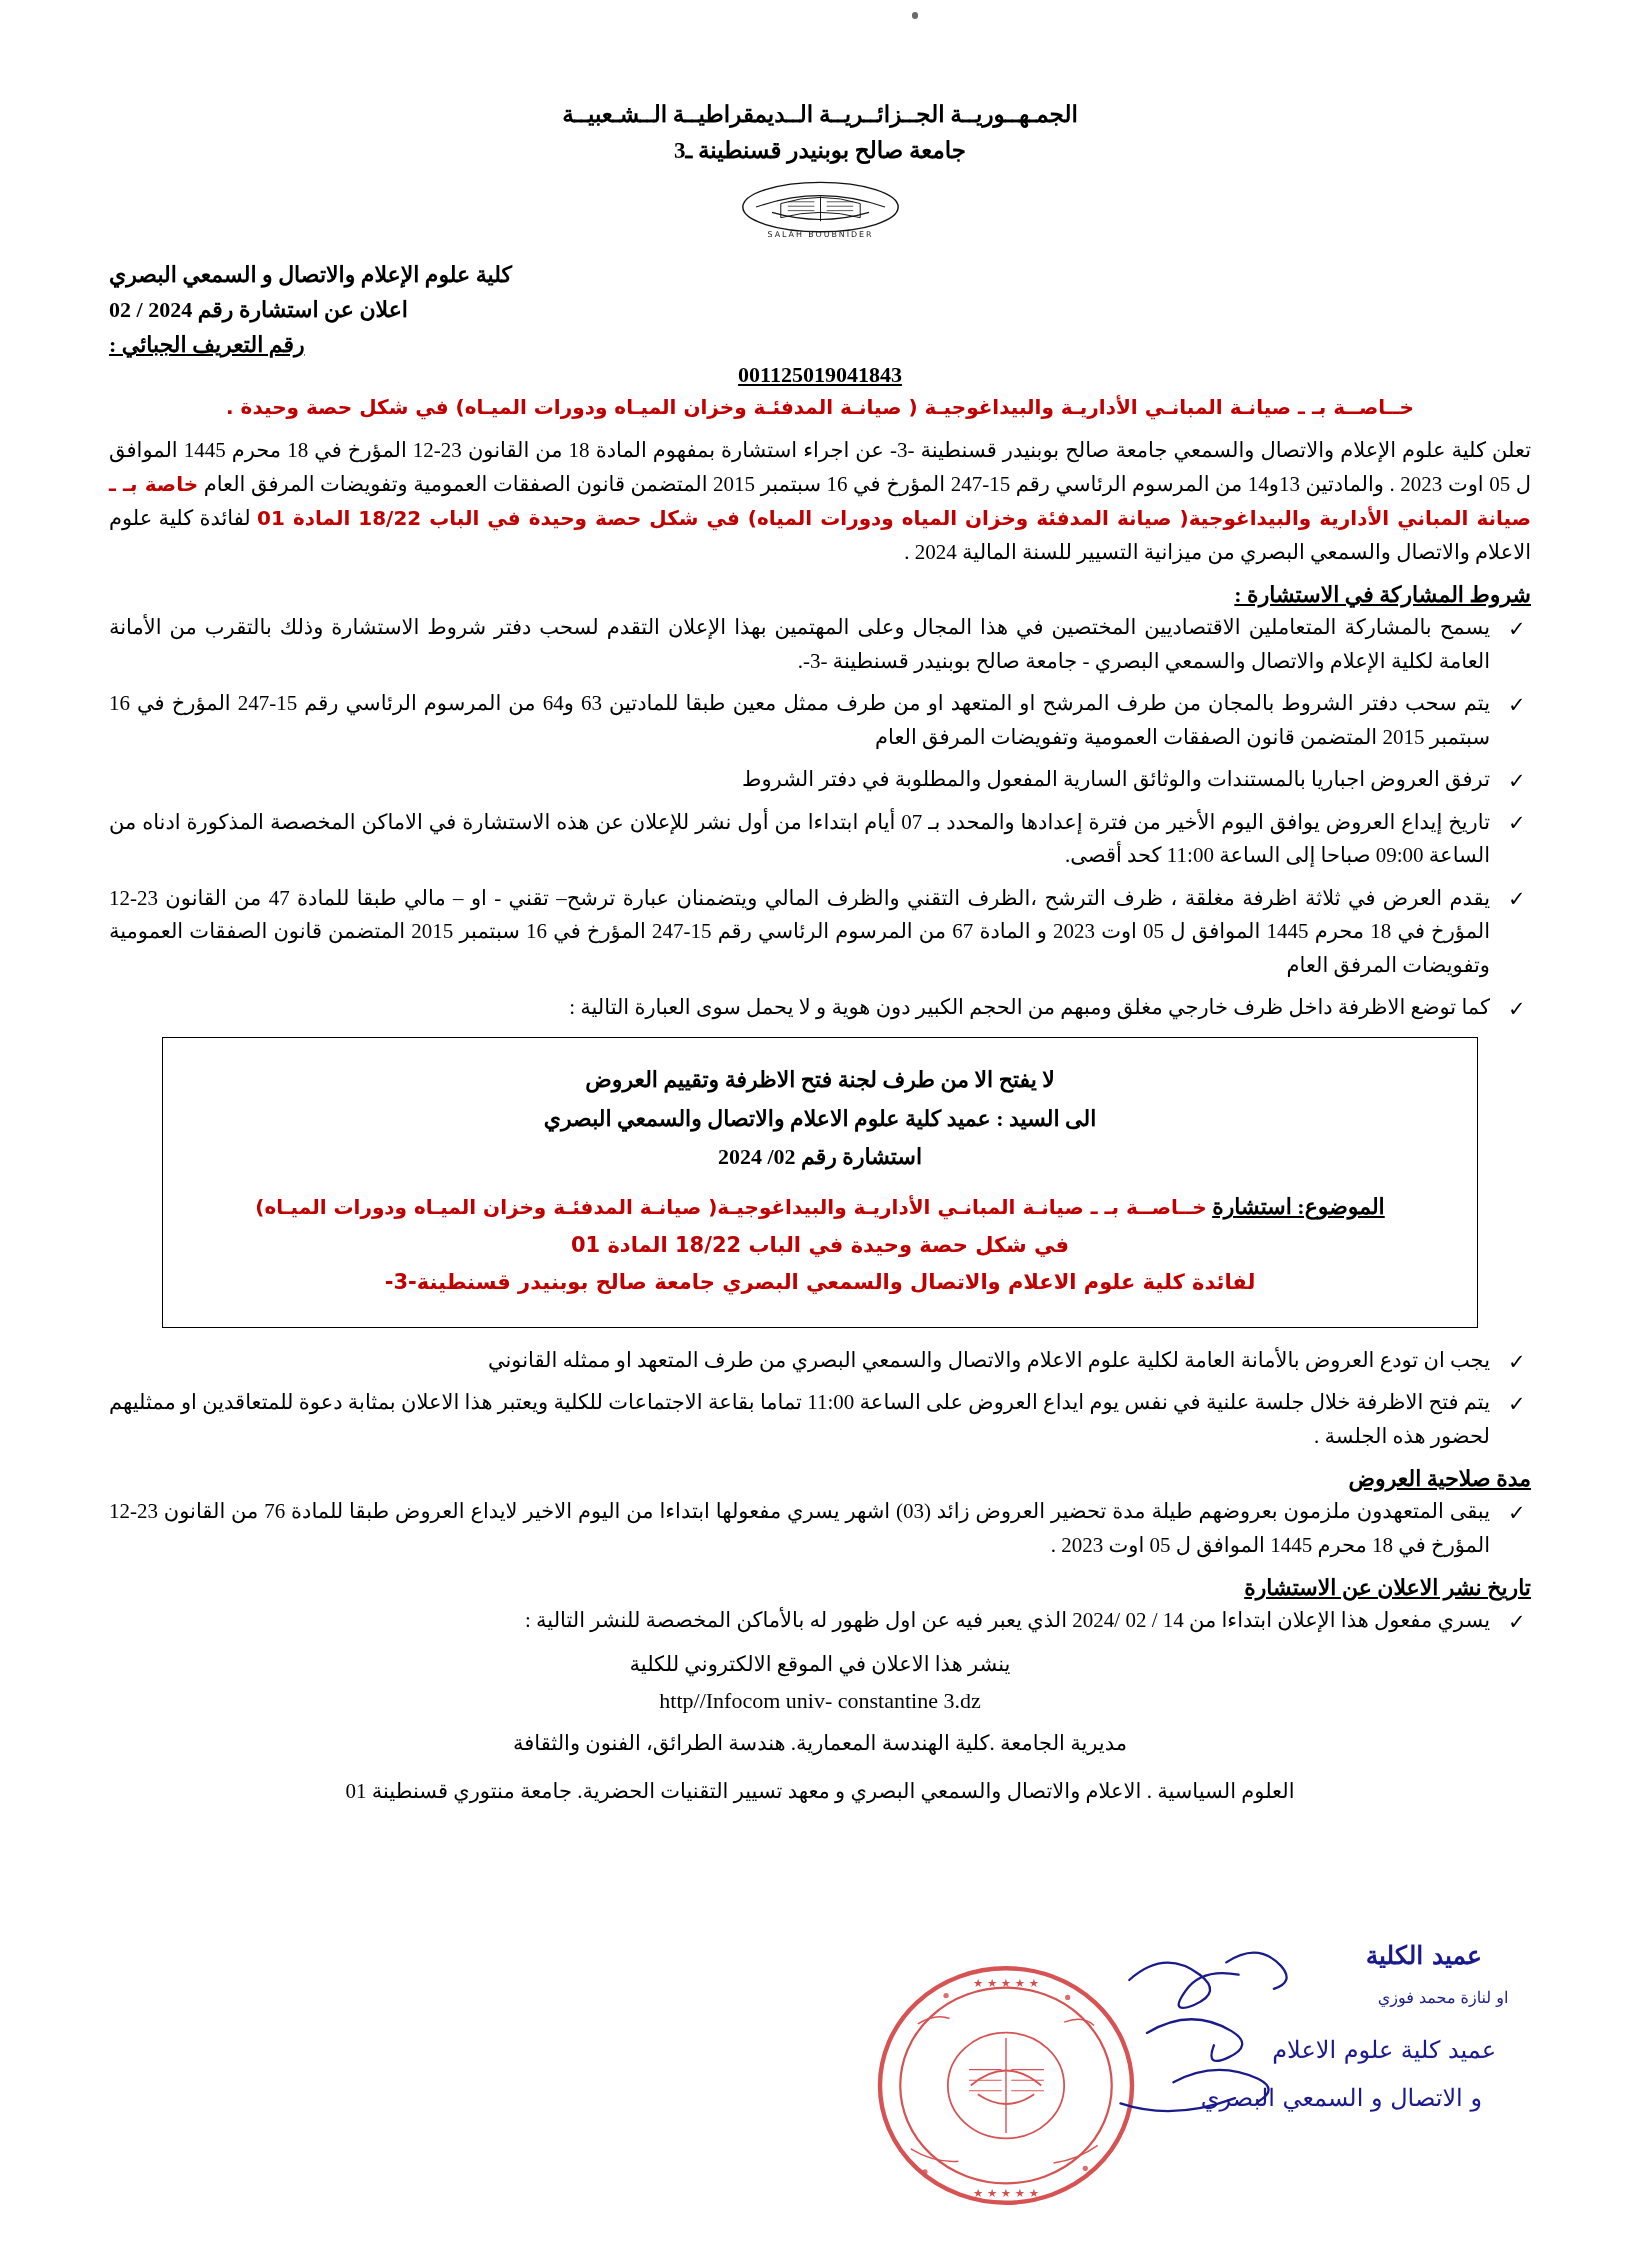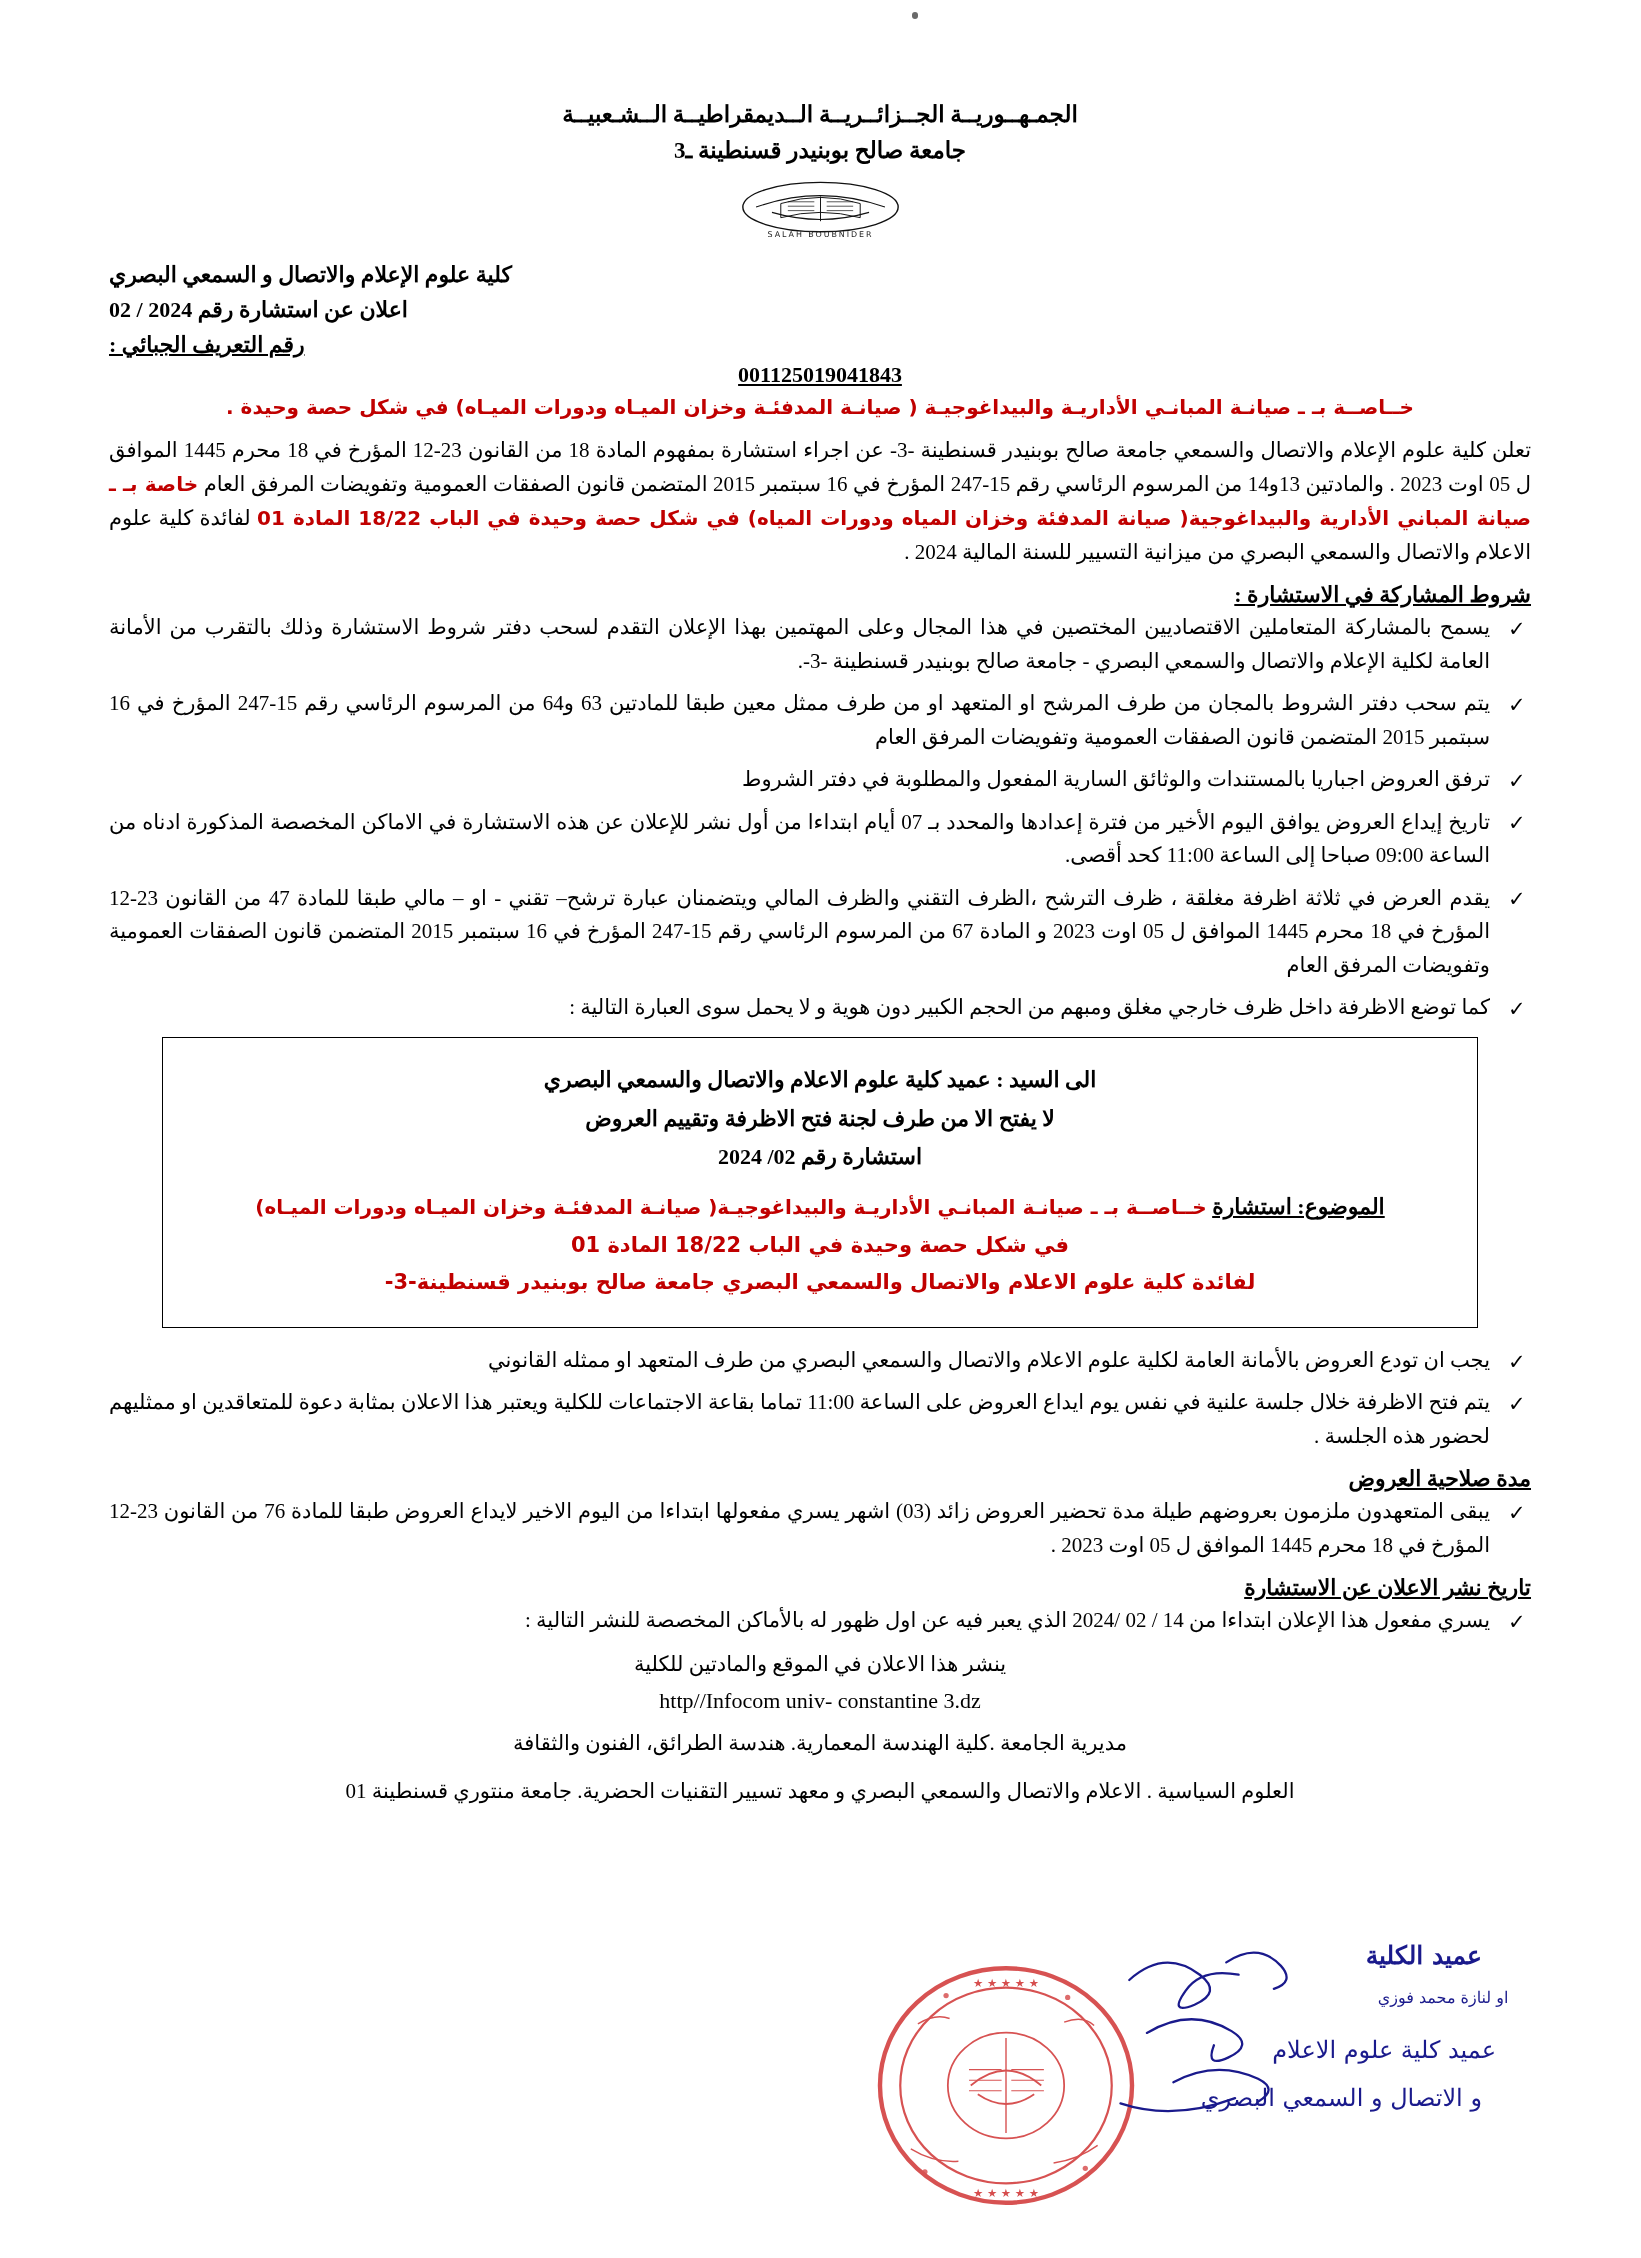--- a/index.html
+++ b/index.html
@@ -287,22 +287,22 @@
     <ul class="checks">
       <li><span class="tick">✓</span><span>يسمح بالمشاركة المتعاملين الاقتصاديين المختصين في هذا المجال وعلى المهتمين بهذا الإعلان التقدم لسحب دفتر شروط الاستشارة وذلك بالتقرب من الأمانة العامة لكلية الإعلام والاتصال والسمعي البصري  - جامعة صالح بوبنيدر قسنطينة -3-.</span></li>
       <li><span class="tick">✓</span><span>يتم سحب دفتر الشروط بالمجان من طرف المرشح او المتعهد او من طرف ممثل معين  طبقا للمادتين 63 و64  من المرسوم الرئاسي رقم 15-247 المؤرخ في 16 سبتمبر 2015 المتضمن قانون الصفقات العمومية وتفويضات المرفق العام</span></li>
       <li><span class="tick">✓</span><span>ترفق العروض اجباريا بالمستندات والوثائق السارية المفعول والمطلوبة في دفتر الشروط</span></li>
       <li><span class="tick">✓</span><span>تاريخ إيداع العروض يوافق اليوم الأخير من فترة إعدادها والمحدد بـ 07 أيام  ابتداءا من أول نشر للإعلان عن هذه الاستشارة  في الاماكن المخصصة المذكورة ادناه من الساعة 09:00 صباحا إلى الساعة 11:00 كحد أقصى.</span></li>
       <li><span class="tick">✓</span><span>يقدم العرض في ثلاثة اظرفة مغلقة  ، ظرف الترشح ،الظرف التقني والظرف المالي ويتضمنان عبارة ترشح– تقني - او – مالي طبقا للمادة 47 من القانون 23-12 المؤرخ في 18 محرم 1445 الموافق ل 05 اوت 2023 و المادة 67 من المرسوم الرئاسي رقم 15-247 المؤرخ في 16 سبتمبر 2015 المتضمن قانون الصفقات العمومية وتفويضات المرفق العام</span></li>
       <li><span class="tick">✓</span><span>كما توضع الاظرفة داخل ظرف خارجي مغلق ومبهم من الحجم الكبير دون هوية و لا يحمل سوى العبارة التالية :</span></li>
     </ul>
 
     <div class="env-box">
+      <div class="l">لا يفتح الا من طرف لجنة فتح الاظرفة وتقييم العروض</div>
       <div class="l">الى السيد : عميد كلية علوم الاعلام والاتصال والسمعي البصري</div>
-      <div class="l">لا يفتح الا من طرف لجنة فتح الاظرفة وتقييم العروض</div>
       <div class="l">استشارة رقم 02/ 2024</div>
       <div class="subject">
         <span class="u">الموضوع: استشارة</span>
         <span class="hl">خــاصــة بـ ـ صيانـة المبانـي الأداريـة والبيداغوجيـة( صيانـة المدفئـة وخزان الميـاه ودورات الميـاه)</span>
       </div>
       <div class="l red">في شكل حصة وحيدة في الباب 18/22 المادة 01</div>
       <div class="l red">لفائدة كلية علوم الاعلام والاتصال والسمعي البصري جامعة صالح بوبنيدر قسنطينة-3-</div>
     </div>
 
     <ul class="checks post-list">
@@ -312,21 +312,21 @@
 
     <div class="section-title">مدة صلاحية العروض</div>
     <ul class="checks">
       <li><span class="tick">✓</span><span>يبقى المتعهدون ملزمون بعروضهم طيلة مدة تحضير العروض زائد (03) اشهر يسري مفعولها ابتداءا من اليوم الاخير لايداع العروض طبقا للمادة 76 من القانون 23-12 المؤرخ في 18 محرم 1445 الموافق ل 05 اوت 2023 .</span></li>
     </ul>
 
     <div class="section-title">تاريخ نشر الاعلان عن الاستشارة</div>
     <ul class="checks">
       <li><span class="tick">✓</span><span>يسري مفعول هذا الإعلان ابتداءا من 14 / 02 /2024  الذي يعبر فيه عن اول ظهور له بالأماكن المخصصة للنشر التالية :</span></li>
     </ul>
-    <div class="pub-line">ينشر هذا الاعلان في الموقع والمادتين للكلية</div>
+    <div class="pub-line">ينشر هذا الاعلان في الموقع الالكتروني للكلية</div>
     <div class="url">http//Infocom univ- constantine 3.dz</div>
 
     <div class="tail">مديرية الجامعة .كلية الهندسة المعمارية. هندسة الطرائق، الفنون والثقافة</div>
     <div class="tail">العلوم السياسية . الاعلام والاتصال والسمعي البصري و معهد تسيير التقنيات الحضرية. جامعة منتوري قسنطينة 01</div>
   </div>
 
   <div class="stamp">
     <svg width="282" height="265" viewBox="0 0 320 300" aria-hidden="true">
       <g opacity="0.78" stroke="#cc2222" fill="none">
         <ellipse cx="160" cy="150" rx="143" ry="133" stroke-width="5"></ellipse>

